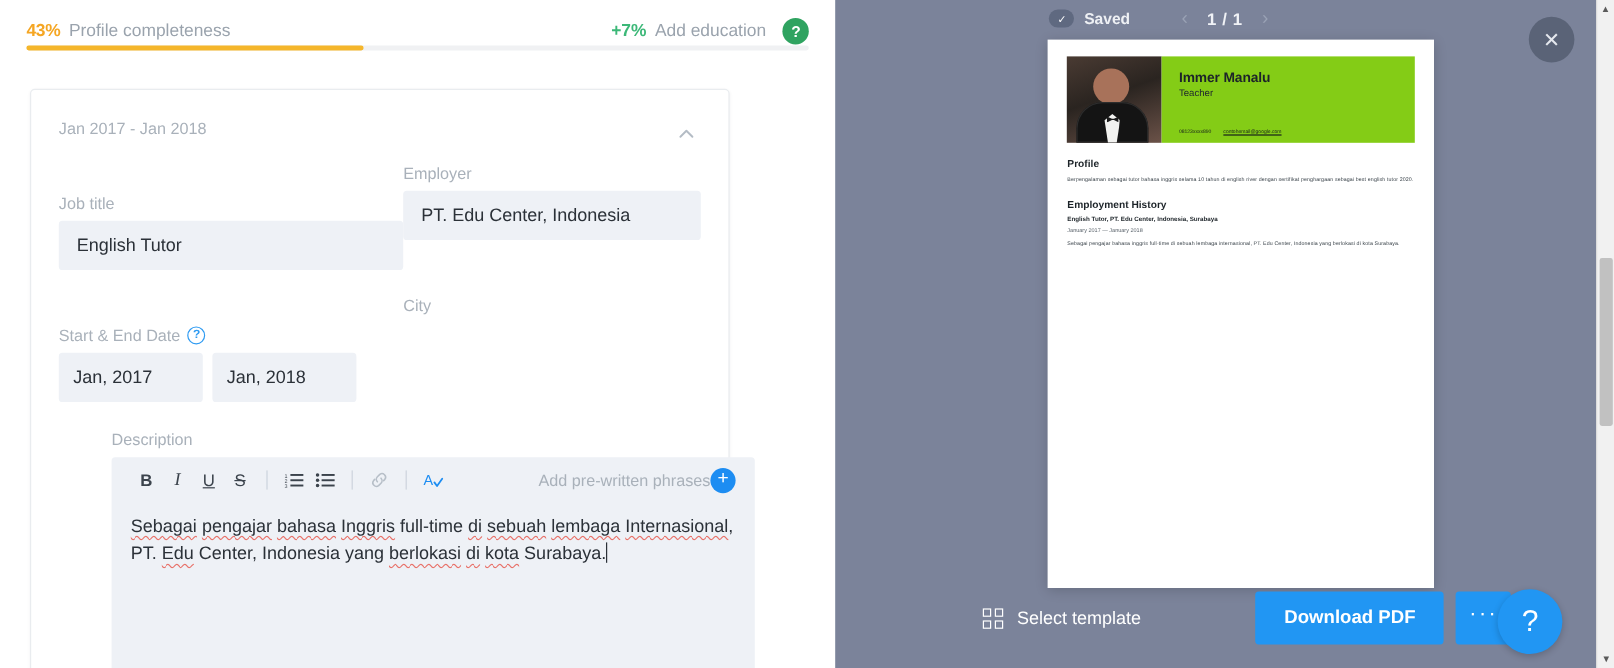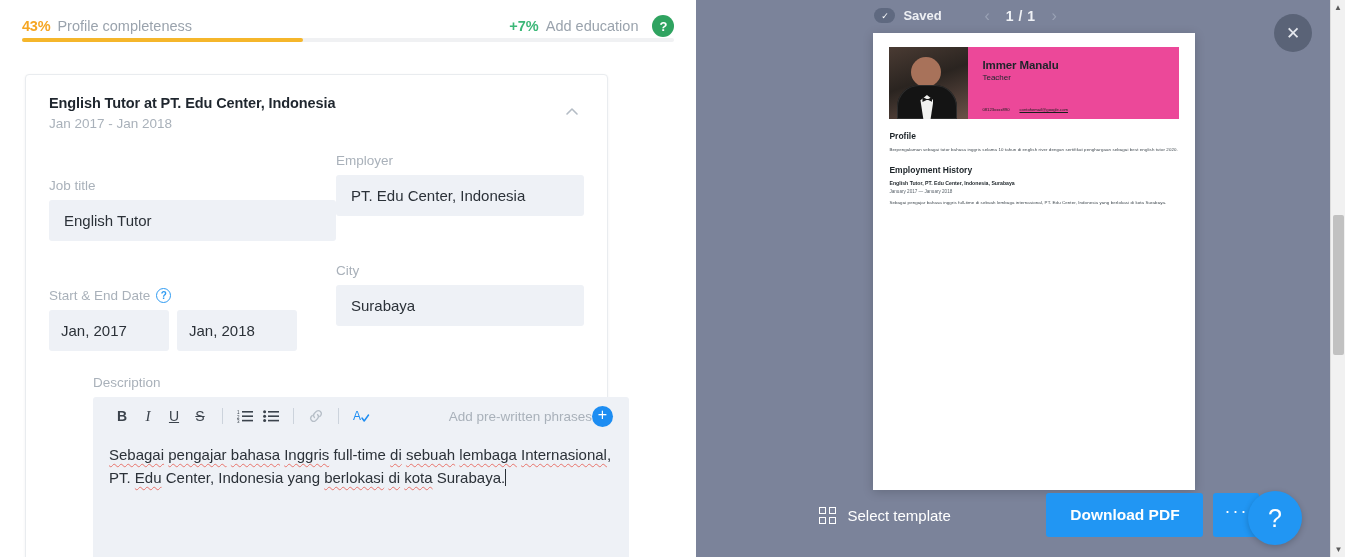--- a/index.html
+++ b/index.html
@@ -234,21 +234,21 @@
     position:absolute; left:31px; bottom:0; width:13px; height:24px;
     background:#f2f2f0; z-index:2;
     clip-path: polygon(50% 0, 100% 22%, 78% 100%, 22% 100%, 0 22%);
   }
   .doc-photo .bowtie {
     position:absolute; left:33px; bottom:17px; width:10px; height:5px;
     background:#1a1a1a; z-index:3;
     clip-path: polygon(0 0, 42% 40%, 58% 40%, 100% 0, 100% 100%, 58% 60%, 42% 60%, 0 100%);
   }
   .doc-banner {
-    flex: 1; background: #ec4899;
+    flex: 1; background: #84cc16;
     padding: 12px 14px 0 14px;
     position: relative;
   }
   .doc-name {
     font-size: 11.5px; font-weight: bold; color: #1d2429; letter-spacing: -0.1px;
   }
   .doc-role { font-size: 8px; color: #20282e; margin-top: 2px; }
   .doc-contact {
     position: absolute; left: 14px; bottom: 7px;
     display: flex; gap: 10px;
@@ -341,21 +341,20 @@
         <span class="plus-pct">+7%</span>
         <span class="addedu">Add education</span>
         <span class="help-green">?</span>
       </div>
       <div class="progress-track">
         <div class="progress-fill" id="pfill" style="width: 43%;"></div>
       </div>
     </div>
 
     <div class="card">
-      <div class="card-title">English Tutor at PT. Edu Center, Indonesia</div>
       <div class="card-sub">Jan 2017 - Jan 2018</div>
 
       <span class="collapse-chevron">
         <svg width="18" height="18" viewBox="0 0 18 18">
             <path d="M4 11 L9 6 L14 11" fill="none" stroke="#b4bcc5" stroke-width="1.6" stroke-linecap="round" stroke-linejoin="round"></path>
           </svg>
       </span>
 
       <div class="field-grid">
         <div class="col-left">
@@ -374,21 +373,20 @@
             <span>Start &amp; End Date</span>
             <span class="help-blue-sm">?</span>
           </div>
           <div class="date-pair">
             <div class="inp">Jan, 2017</div>
             <div class="inp">Jan, 2018</div>
           </div>
         </div>
         <div class="col-right">
           <div class="fl">City</div>
-          <div class="inp">Surabaya</div>
         </div>
       </div>
 
       <div class="desc-wrap">
         <div class="fl">Description</div>
         <div class="editor-box">
 
           <div class="toolbar">
             <span class="tb-btn b">B</span>
             <span class="tb-btn i">I</span>

